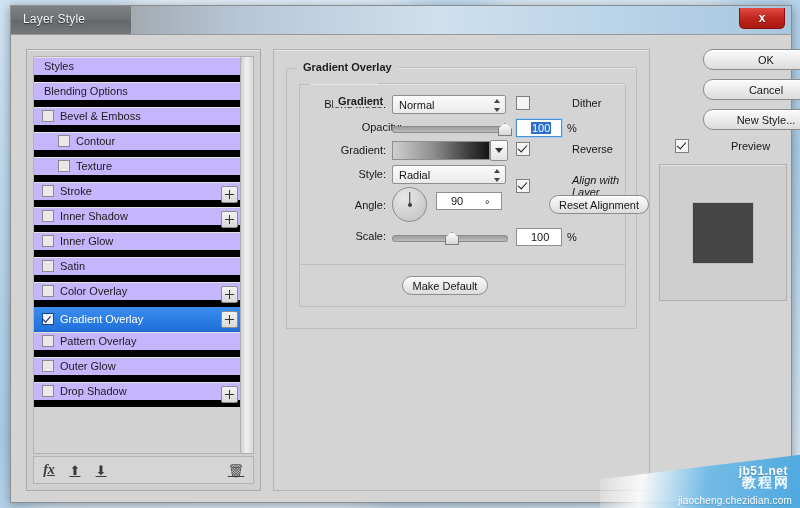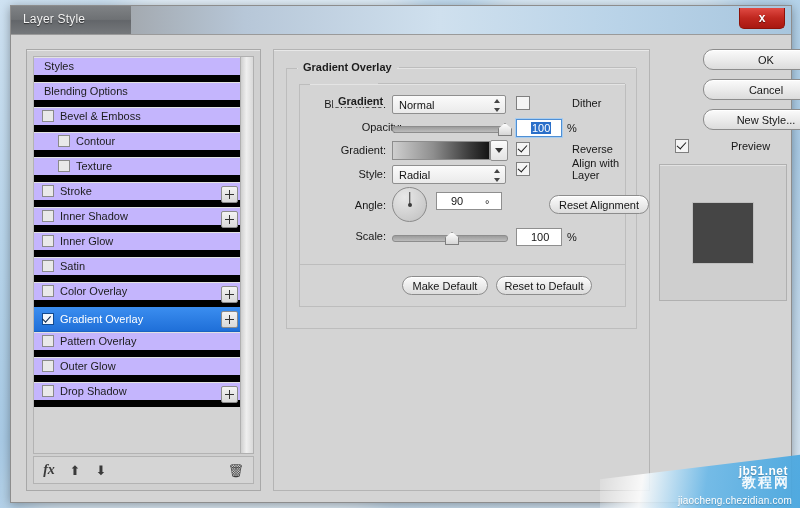--- a/index.html
+++ b/index.html
@@ -114,21 +114,21 @@
   }
 
   #sidebar-toolbar{
     position:absolute;left:6px;right:6px;bottom:6px;height:26px;
     background:#d5d5d5;border:1px solid #b3b3b3;
     display:flex;align-items:center;
   }
   .tb-icon{
     width:22px;height:20px;margin-left:4px;
     display:flex;align-items:center;justify-content:center;
-    cursor:pointer;font-size:13px;color:#3a3a3a;
+    cursor:pointer;font-size:13px;color:#3a3a3a;text-decoration:underline;
   }
   #fx-icon{font-style:italic;font-family:"Liberation Serif",serif;font-weight:bold;font-size:14px;}
   #trash-icon{margin-left:auto;margin-right:6px;}
 
   
   #main-panel{
     position:absolute;left:262px;top:14px;width:375px;height:440px;
     background:#d4d4d4;border:1px solid #b4b4b4;
     box-shadow:inset 0 1px 0 #e8e8e8;
   }
@@ -420,21 +420,21 @@
           </div>
 
           <div class="fl" style="left:0px;top:84px;width:86px;">Style:</div>
           <div class="select" style="left:92px;top:81px;width:114px;">
             <span>Radial</span>
             <span class="arrows">
                 <i class="up"></i>
                 <i class="dn"></i>
               </span>
           </div>
-          <div class="chk" style="left:216px;top:73px;">
+          <div class="chk" style="left:216px;top:90px;font-style:italic;">
             <span class="box checked"></span>
             <span>Align with Layer</span>
           </div>
 
           <div class="fl" style="left:0px;top:115px;width:86px;">Angle:</div>
           <div class="dial" style="left:92px;top:103px;">
             <span class="needle"></span>
             <span class="hub"></span>
           </div>
           <div class="numbox" style="left:136px;top:108px;width:66px;">
@@ -450,23 +450,20 @@
             <div class="thumb" style="left:52px;"></div>
           </div>
           <div class="numbox" style="left:216px;top:144px;width:46px;">
             <span>100</span>
           </div>
           <div class="unit" style="left:267px;top:147px;">%</div>
 
           <div class="divider" style="top:180px;"></div>
           <div class="btn" style="left:58px;top:192px;width:86px;height:19px;">
             <span>Make Default</span>
-          </div>
-          <div class="btn" style="left:152px;top:192px;width:96px;height:19px;">
-            <span>Reset to Default</span>
           </div>
         </div>
 
         <div class="group-title" id="title-inner">Gradient</div>
       </div>
 
       <div class="group-title" id="title-outer">Gradient Overlay</div>
     </div>
 
     <div id="right-panel">

